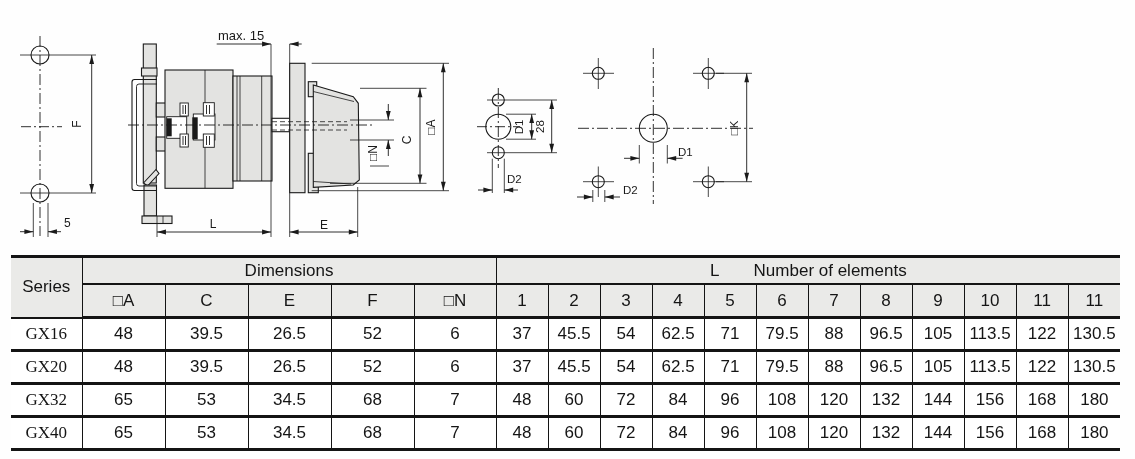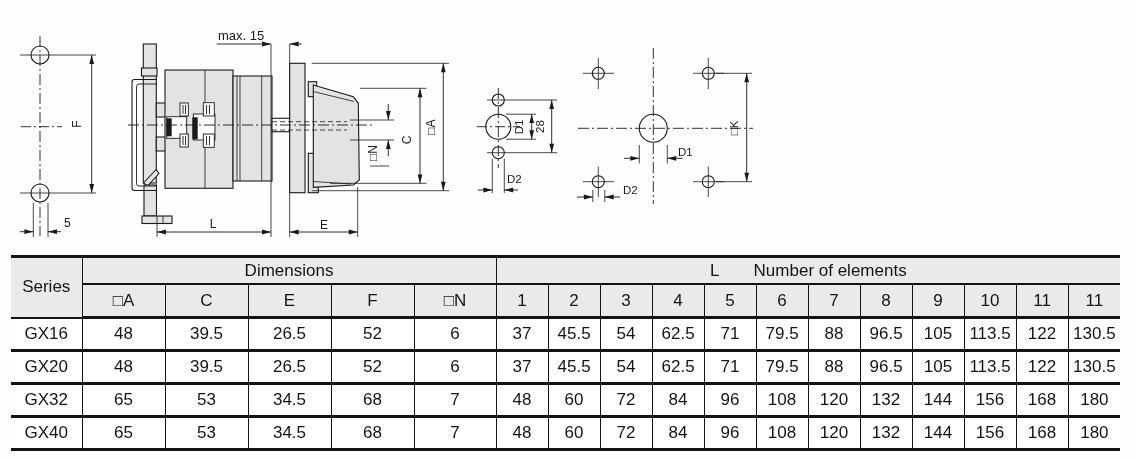--- a/index.html
+++ b/index.html
@@ -21,21 +21,21 @@
     text-align:center; vertical-align:middle;
     padding:0; overflow:hidden; white-space:nowrap;
     font-weight:normal;
   }
   table.spec tr > *:last-child { border-right:none; }
   table.spec thead th { background:#eaeae8; }
   tr.h1 > th { border-bottom:2px solid #141414; height:25px; }
   tr.h2 > th { border-bottom:3px solid #141414; height:31px; }
   th.series-cell { border-bottom:3px solid #141414;margin-left:19px; }
   table.spec tbody td { border-bottom:3px solid #141414; height:30px; background:#fff; }
-  td.series-name { font-weight:bold; }
+  td.series-name { font-weight:bold;font-family:Liberation Serif, serif; }
   .l-head { display:flex; justify-content:center; align-items:center; gap:34px; }
 </style>
 </head>
 <body>
 
 <div class="page">
 
 <svg class="drawing" width="1135" height="252" viewBox="0 0 1135 252">
   <defs>
     <marker id="ah" viewBox="0 0 10 6" refX="9.5" refY="3" markerWidth="11" markerHeight="6.6" orient="auto-start-reverse">

